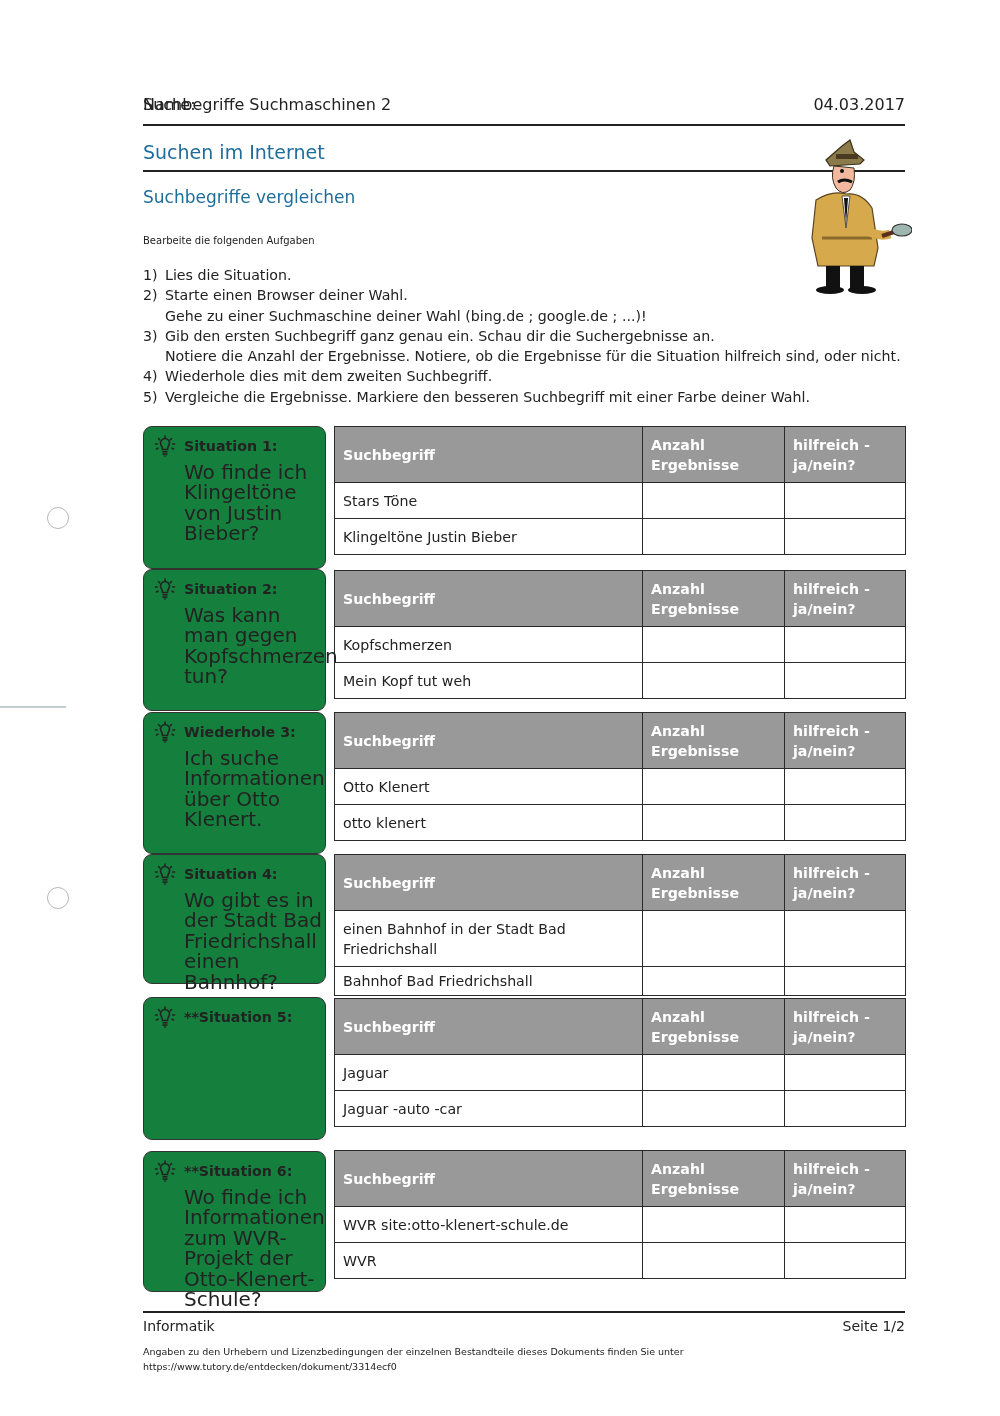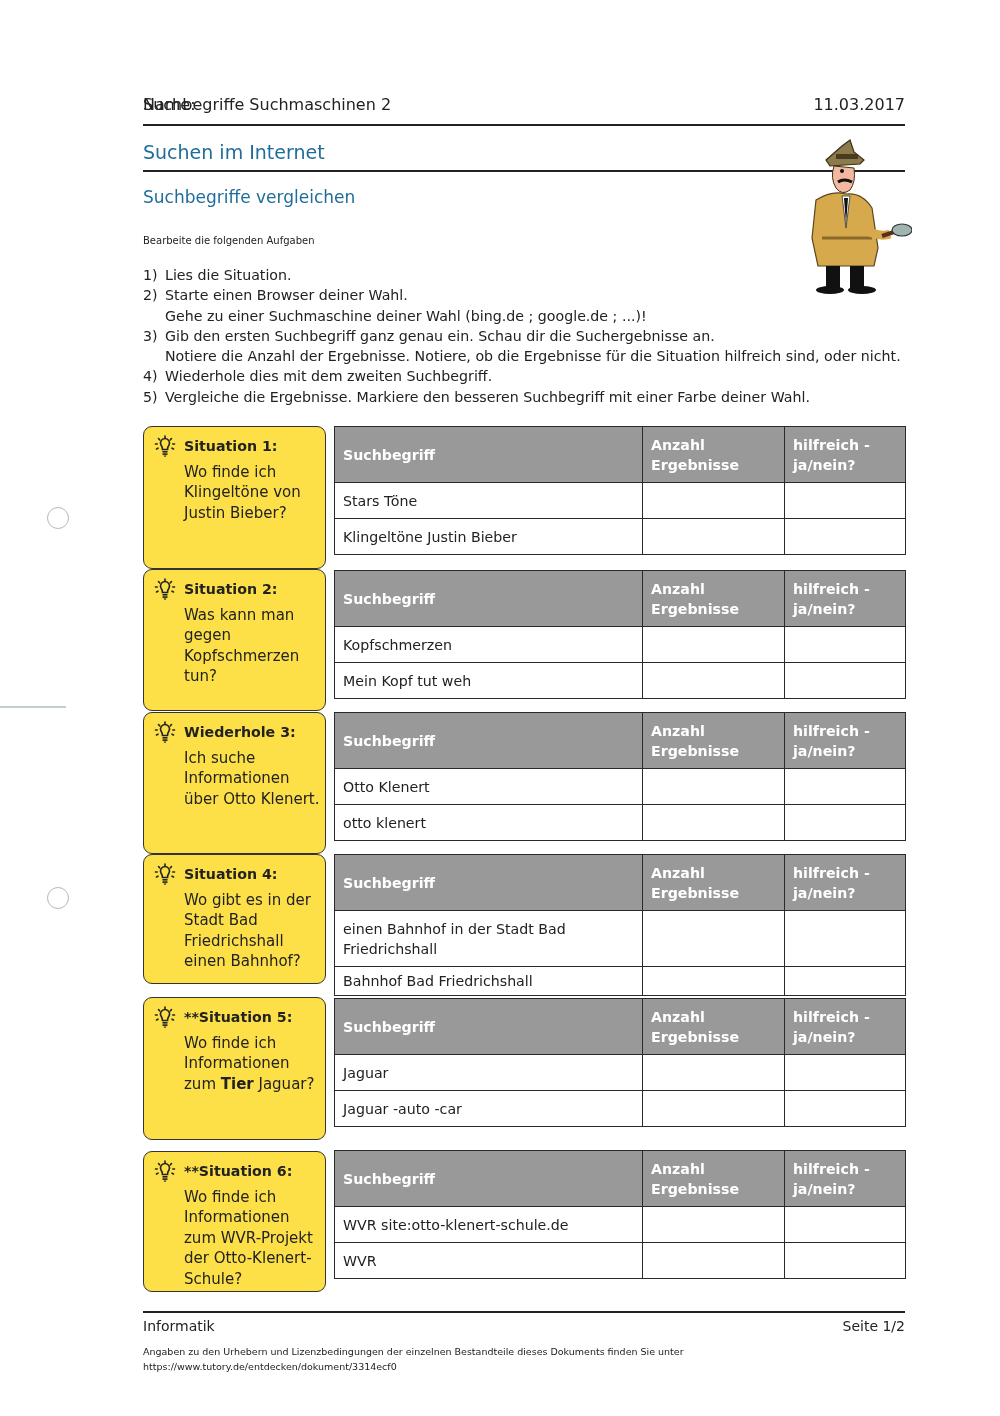--- a/index.html
+++ b/index.html
@@ -23,25 +23,25 @@
   .tasks .num { width: 22px; flex: none; }
 
   
   .detective { left: 782px; top: 138px; width: 130px; height: 158px; }
 
   
   .hole { width: 20px; height: 20px; border: 1.5px solid #b8b8b8; border-radius: 50%; left: 47px; }
   .fold { left: 0; width: 66px; height: 1.5px; background: #c3cccf; top: 706px; }
 
   
-  .card { left: 143px; width: 183px; background: #fde047; border: 1.5px solid #333;
+  .card { left: 143px; width: 183px; background: #15803d; border: 1.5px solid #333;
           border-radius: 9px; box-sizing: border-box; }
   .card .bulb { position: absolute; left: 9px; top: 8px; width: 24px; height: 26px; }
   .card .stitle { position: absolute; left: 40px; top: 11px; font-weight: bold; font-size: 14.2px; }
-  .card .stext { position: absolute; left: 40px; top: 35px; font-size: 15px; line-height: 20.4px; width: 140px; }
+  .card .stext { position: absolute; left: 40px; top: 35px; font-size: 20px; line-height: 20.4px; width: 140px; }
 
   
   .tbl { left: 334px; width: 571px; border-collapse: collapse; box-sizing: border-box; }
   table.grid { width: 571px; border-collapse: collapse; table-layout: fixed; }
   table.grid th, table.grid td { border: 1.5px solid #2a2a2a; padding: 0 8px; font-size: 14.2px;
           text-align: left; vertical-align: middle; }
   table.grid th { background: #999999; color: #ffffff; font-weight: bold; height: 55px; line-height: 20px; }
   table.grid th + th { border-left: 1.5px solid #999999; }
   table.grid td { height: 35px; line-height: 20px; color: #222; }
   table.grid td.tall { height: 55px; }
@@ -52,21 +52,21 @@
   .foot .l { position: absolute; left: 0; top: 0; }
   .foot .r { position: absolute; right: 0; top: 0; }
   .license { left: 143px; top: 1344px; font-size: 9.5px; line-height: 15px; color: #222; }
 </style>
 </head>
 <body>
 
 <div class="abs hdr">
   <span class="l">Name:</span>
   <span class="c">Suchbegriffe Suchmaschinen 2</span>
-  <span class="r">11.03.2017</span>
+  <span class="r">04.03.2017</span>
 </div>
 <div class="abs rule" style="top:124px"></div>
 
 <div class="abs title">Suchen im Internet</div>
 <div class="abs rule" style="top:170px"></div>
 <div class="abs subtitle">Suchbegriffe vergleichen</div>
 
 <svg class="abs detective" viewBox="0 0 130 158">
 
   <path d="M44 22 L60 8 L68 2 L72 14 L82 22 L78 26 L48 28 Z" fill="#8b7a4a" stroke="#3a2e18" stroke-width="1.2"></path>
@@ -218,21 +218,20 @@
             <line x1="12" y1="1" x2="12" y2="2.8"></line>
             <line x1="5.5" y1="3.5" x2="6.6" y2="4.8"></line>
             <line x1="18.5" y1="3.5" x2="17.4" y2="4.8"></line>
             <line x1="2.5" y1="9" x2="4.2" y2="9"></line>
             <line x1="21.5" y1="9" x2="19.8" y2="9"></line>
             <line x1="3.5" y1="14" x2="5" y2="13.2"></line>
             <line x1="20.5" y1="14" x2="19" y2="13.2"></line>
           </g>
         </svg></span>
       <div class="stitle">**Situation 5:</div>
-      <div class="stext"><span>Wo finde ich Informationen zum </span><b>Tier</b><span> Jaguar?</span></div>
     </div>
     <div class="abs card" style="top: 1151px; height: 141px;">
       <span class="bulb"><svg viewBox="0 0 24 26" width="24" height="26">
           <path d="M8 10 a4.5 4.5 0 1 1 8 0 q-1.5 2 -1.5 4.5 h-5 q0 -2.5 -1.5 -4.5z" fill="none" stroke="#222" stroke-width="1.6"></path>
           <rect x="9.5" y="16" width="5" height="1.6" fill="#222"></rect>
           <rect x="9.5" y="18.3" width="5" height="1.6" fill="#222"></rect>
           <path d="M10.5 20.6 h3 l-1.5 1.6z" fill="#222"></path>
           <g stroke="#222" stroke-width="1.6" stroke-linecap="round">
             <line x1="12" y1="1" x2="12" y2="2.8"></line>
             <line x1="5.5" y1="3.5" x2="6.6" y2="4.8"></line>

